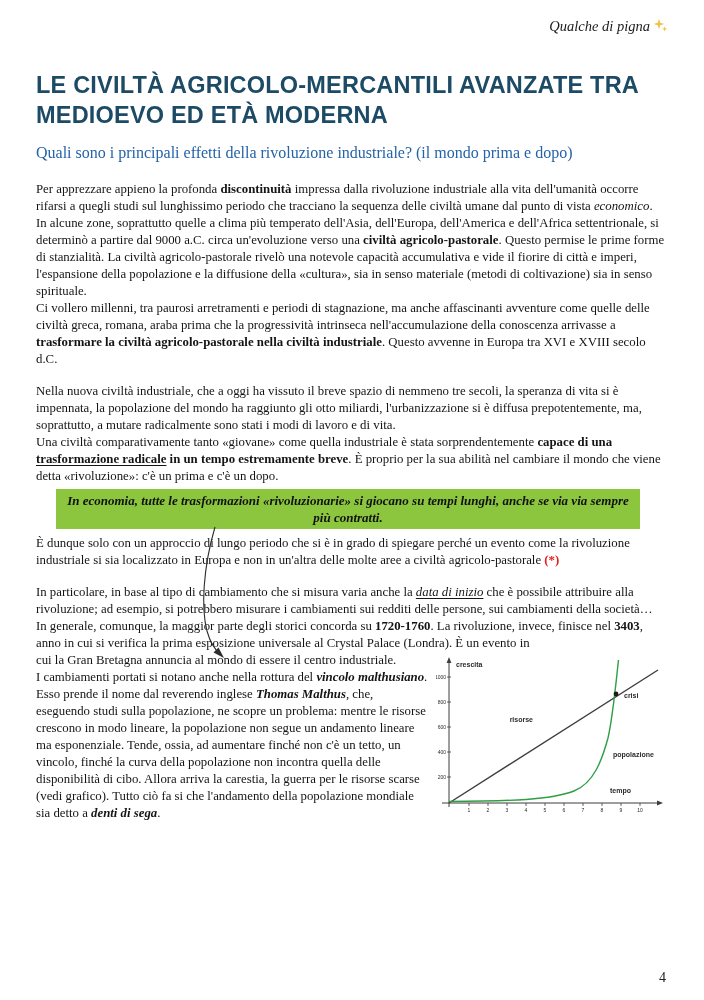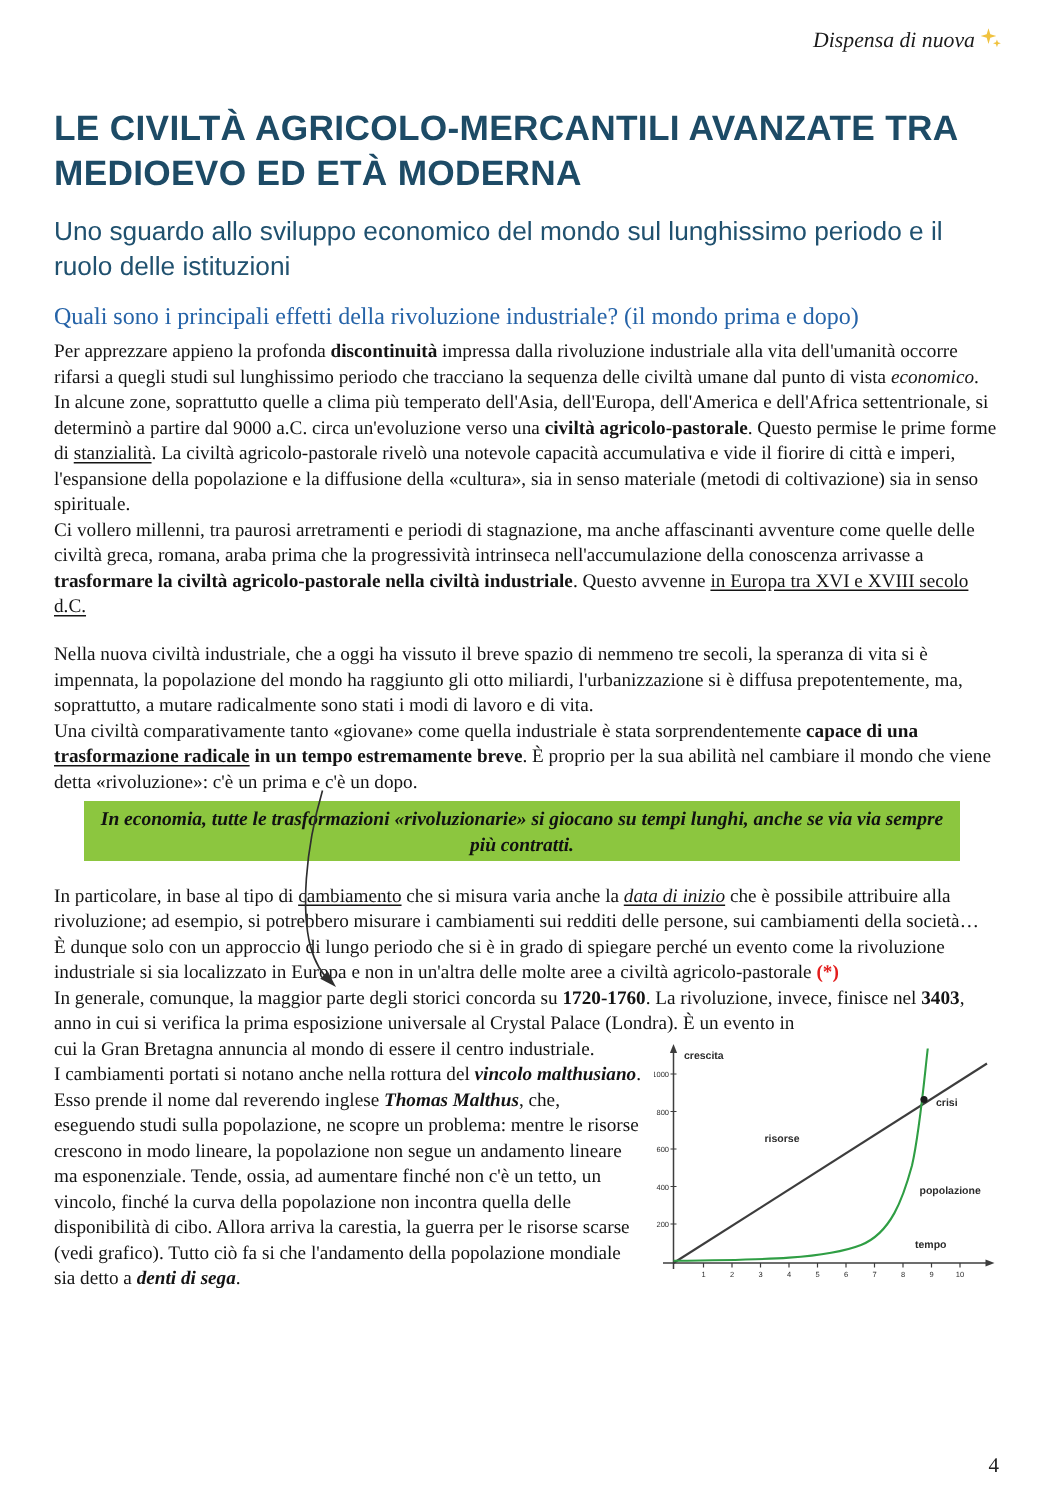--- a/index.html
+++ b/index.html
@@ -20,25 +20,25 @@
   }
   h2.subtitle{
     font-family:"Liberation Sans", sans-serif;font-weight:normal;
     font-size:17.5px;line-height:23px;color:#20516f;margin:13px 0 0 0;
   }
   h3.question{
     font-family:"Liberation Serif", serif;font-weight:normal;
     font-size:16px;line-height:20px;color:#2563a8;margin:13px 0 0 0;
   }
   p.body{font-size:12.8px;line-height:17px;margin:0;}
-  p.body.first{margin-top:4px;}
+  p.body.first{margin-top:18px;}
   p.gap{margin-top:15px;}
   .b{font-weight:bold;}
   .i{font-style:italic;}
-  .u{text-decoration:underline;text-underline-offset:2px;}
+  .u{text-underline-offset:2px;}
   .bi{font-weight:bold;font-style:italic;}
   .bu{font-weight:bold;text-decoration:underline;text-underline-offset:2px;}
   .iu{font-style:italic;text-decoration:underline;text-underline-offset:2px;}
   .red{color:#e31d1c;font-weight:bold;}
   .quote-box{
     margin:4px 28px 6px 20px;padding:3px 10px;background:#8cc63f;
     text-align:center;font-weight:bold;font-style:italic;
     font-size:13px;line-height:17px;color:#111;
   }
   .chart-wrap{overflow:visible;}
@@ -51,47 +51,46 @@
   svg text{font-family:"Liberation Sans", sans-serif;fill:#2b2b2b;}
   .ax-label{font-size:7px;font-weight:bold;}
   .tick-label{font-size:5px;}
 </style>
 </head>
 <body>
 
 <div class="page">
 
   <div class="header-note">
-    <span>Dispensa di nuova</span><svg class="sparkle" viewBox="0 0 20 20">
+    <span>Qualche di pigna</span><svg class="sparkle" viewBox="0 0 20 20">
         <path d="M8,1 L9.6,6.4 L15,8 L9.6,9.6 L8,15 L6.4,9.6 L1,8 L6.4,6.4 Z" fill="#f0c23f"></path>
         <path d="M15.5,11 L16.4,13.6 L19,14.5 L16.4,15.4 L15.5,18 L14.6,15.4 L12,14.5 L14.6,13.6 Z" fill="#f0c23f"></path>
       </svg>
   </div>
 
   <h1 class="title">LE CIVILTÀ AGRICOLO-MERCANTILI AVANZATE TRA MEDIOEVO ED ETÀ MODERNA</h1>
 
-  <h2 class="subtitle">Uno sguardo allo sviluppo economico del mondo sul lunghissimo periodo e il ruolo delle istituzioni</h2>
 
   <h3 class="question">Quali sono i principali effetti della rivoluzione industriale? (il mondo prima e dopo)</h3>
 
   <p class="body first"><span>Per apprezzare appieno la profonda </span><span class="b">discontinuità</span><span> impressa dalla rivoluzione industriale alla vita dell'umanità occorre rifarsi a quegli studi sul lunghissimo periodo che tracciano la sequenza delle civiltà umane dal punto di vista </span><span class="i">economico</span><span>.</span></p>
 
   <p class="body"><span>In alcune zone, soprattutto quelle a clima più temperato dell'Asia, dell'Europa, dell'America e dell'Africa settentrionale, si determinò a partire dal 9000 a.C. circa un'evoluzione verso una </span><span class="b">civiltà agricolo-pastorale</span><span>. Questo permise le prime forme di </span><span class="u">stanzialità</span><span>. La civiltà agricolo-pastorale rivelò una notevole capacità accumulativa e vide il fiorire di città e imperi, l'espansione della popolazione e la diffusione della «cultura», sia in senso materiale (metodi di coltivazione) sia in senso spirituale.</span></p>
 
   <p class="body"><span>Ci vollero millenni, tra paurosi arretramenti e periodi di stagnazione, ma anche affascinanti avventure come quelle delle civiltà greca, romana, araba prima che la progressività intrinseca nell'accumulazione della conoscenza arrivasse a </span><span class="b">trasformare la civiltà agricolo-pastorale nella civiltà industriale</span><span>. Questo avvenne </span><span class="u">in Europa tra XVI e XVIII secolo d.C.</span></p>
 
   <p class="body gap"><span>Nella nuova civiltà industriale, che a oggi ha vissuto il breve spazio di nemmeno tre secoli, la speranza di vita si è impennata, la popolazione del mondo ha raggiunto gli otto miliardi, l'urbanizzazione si è diffusa prepotentemente, ma, soprattutto, a mutare radicalmente sono stati i modi di lavoro e di vita.</span></p>
 
   <p class="body"><span>Una civiltà comparativamente tanto «giovane» come quella industriale è stata sorprendentemente </span><span class="b">capace di una </span><span class="bu">trasformazione radicale</span><span class="b"> in un tempo estremamente breve</span><span>. È proprio per la sua abilità nel cambiare il mondo che viene detta «rivoluzione»: c'è un prima e c'è un dopo.</span></p>
 
   <div class="quote-box">In economia, tutte le trasformazioni «rivoluzionarie» si giocano su tempi lunghi, anche se via via sempre più contratti.</div>
 
+  <p class="body"><span>È dunque solo con un approccio di lungo periodo che si è in grado di spiegare perché un evento come la rivoluzione industriale si sia localizzato in Europa e non in un'altra delle molte aree a civiltà agricolo-pastorale </span><span class="red">(*)</span></p>
+
   <p class="body gap"><span>In particolare, in base al tipo di </span><span class="u">cambiamento</span><span> che si misura varia anche la </span><span class="iu">data di inizio</span><span> che è possibile attribuire alla rivoluzione; ad esempio, si potrebbero misurare i cambiamenti sui redditi delle persone, sui cambiamenti della società…</span></p>
-
-  <p class="body"><span>È dunque solo con un approccio di lungo periodo che si è in grado di spiegare perché un evento come la rivoluzione industriale si sia localizzato in Europa e non in un'altra delle molte aree a civiltà agricolo-pastorale </span><span class="red">(*)</span></p>
 
   <p class="body"><span>In generale, comunque, la maggior parte degli storici concorda su </span><span class="b">1720-1760</span><span>. La rivoluzione, invece, finisce nel </span><span class="b">3403</span><span>, anno in cui si verifica la prima esposizione universale al Crystal Palace (Londra). È un evento in</span></p>
 
   <div class="chart-wrap">
 
     <svg class="chart-svg" viewBox="0 0 232 178">
 
       <line x1="13" y1="153" x2="13" y2="7" stroke="#3d3d3d" stroke-width="1"></line>
       <polygon points="13,3 10.6,9 15.4,9" fill="#3d3d3d"></polygon>
       <line x1="6" y1="149" x2="223" y2="149" stroke="#3d3d3d" stroke-width="1"></line>

